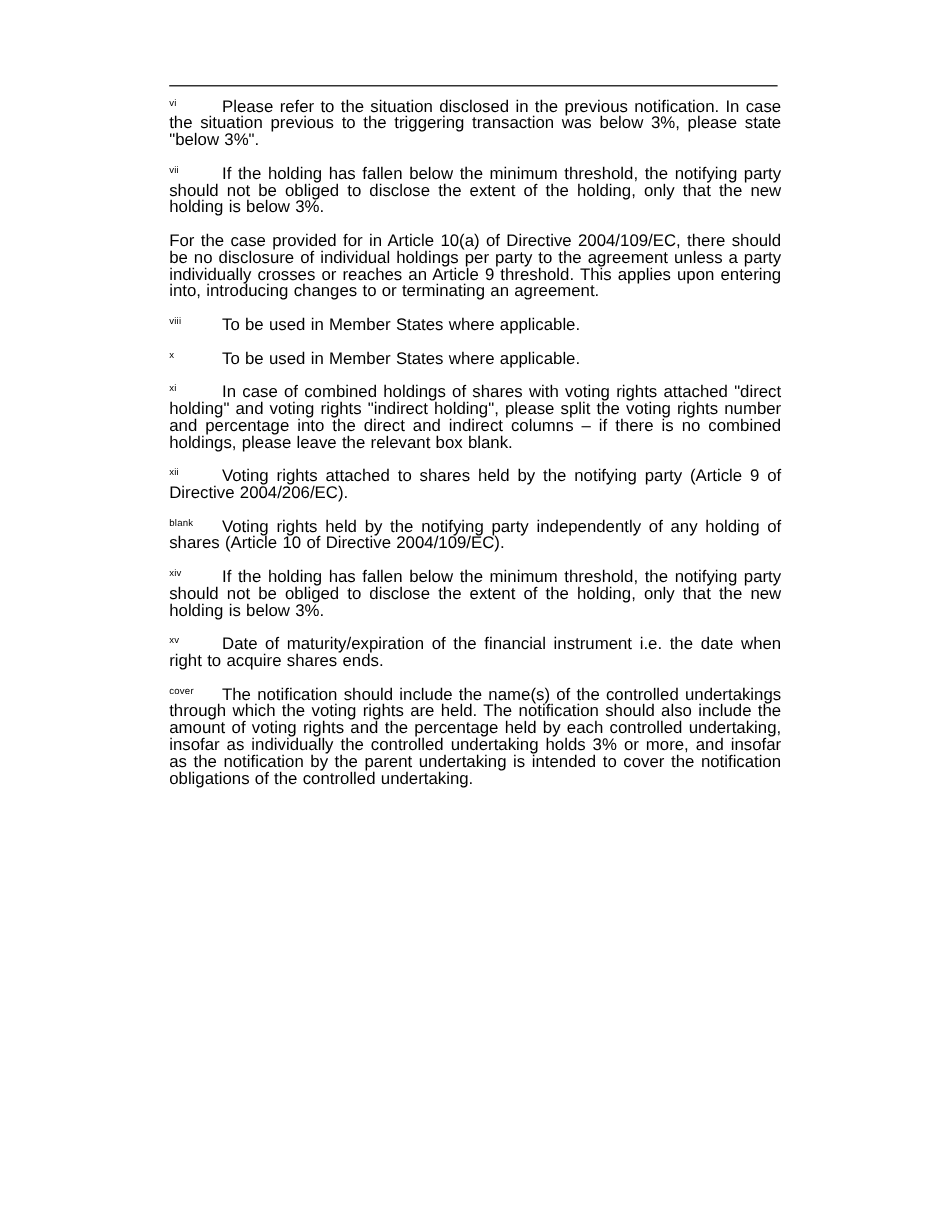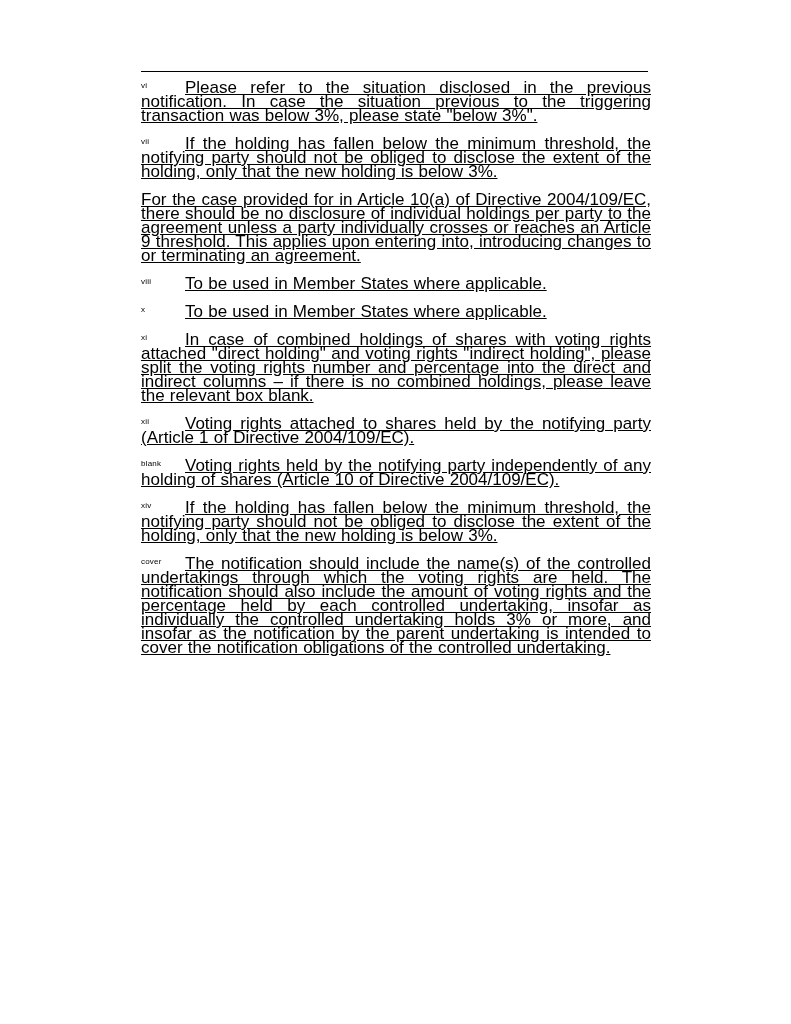--- a/index.html
+++ b/index.html
@@ -39,26 +39,25 @@
   .footnote .marker {
     position: absolute;
     left: 0;
     top: 0;
     font-size: 8px;
     line-height: 10px;
     letter-spacing: 0.2px;
   }
   .footnote .fn-text {
     margin: 0;
-    font-size: 17px;
+    font-size: 14px;
     line-height: 14px;
     text-align: justify;
     text-indent: 44px;
     word-spacing: 0.5px;
-    text-decoration: underline;
   }
   .footnote.no-marker .fn-text {
     text-indent: 0;
   }
 </style>
 </head>
 <body>
 
 <div class="page">
   <div class="content">
@@ -90,33 +89,37 @@
     <p class="fn-text">To be used in Member States where applicable.</p>
   </div>
 
   <div class="footnote">
     <sup class="marker">xi</sup>
     <p class="fn-text">In case of combined holdings of shares with voting rights attached "direct holding" and voting rights "indirect holding", please split the voting rights number and percentage into the direct and indirect columns – if there is no combined holdings, please leave the relevant box blank.</p>
   </div>
 
   <div class="footnote">
     <sup class="marker">xii</sup>
-    <p class="fn-text">Voting rights attached to shares held by the notifying party (Article 1 of Directive 2004/109/EC).</p>
+    <p class="fn-text">Voting rights attached to shares held by the notifying party (Article 9 of Directive 2004/206/EC).</p>
   </div>
 
   <div class="footnote">
     <sup class="marker">blank</sup>
     <p class="fn-text">Voting rights held by the notifying party independently of any holding of shares (Article 10 of Directive 2004/109/EC).</p>
   </div>
 
   <div class="footnote">
     <sup class="marker">xiv</sup>
     <p class="fn-text">If the holding has fallen below the minimum threshold, the notifying party should not be obliged to disclose the extent of the holding, only that the new holding is below 3%.</p>
   </div>
 
+  <div class="footnote">
+    <sup class="marker">xv</sup>
+    <p class="fn-text">Date of maturity/expiration of the financial instrument i.e. the date when right to acquire shares ends.</p>
+  </div>
 
 
   <div class="footnote">
     <sup class="marker">cover</sup>
     <p class="fn-text">The notification should include the name(s) of the controlled undertakings through which the voting rights are held. The notification should also include the amount of voting rights and the percentage held by each controlled undertaking, insofar as individually the controlled undertaking holds 3% or more, and insofar as the notification by the parent undertaking is intended to cover the notification obligations of the controlled undertaking.</p>
   </div>
 </div>
   </div>
 </div>
 

